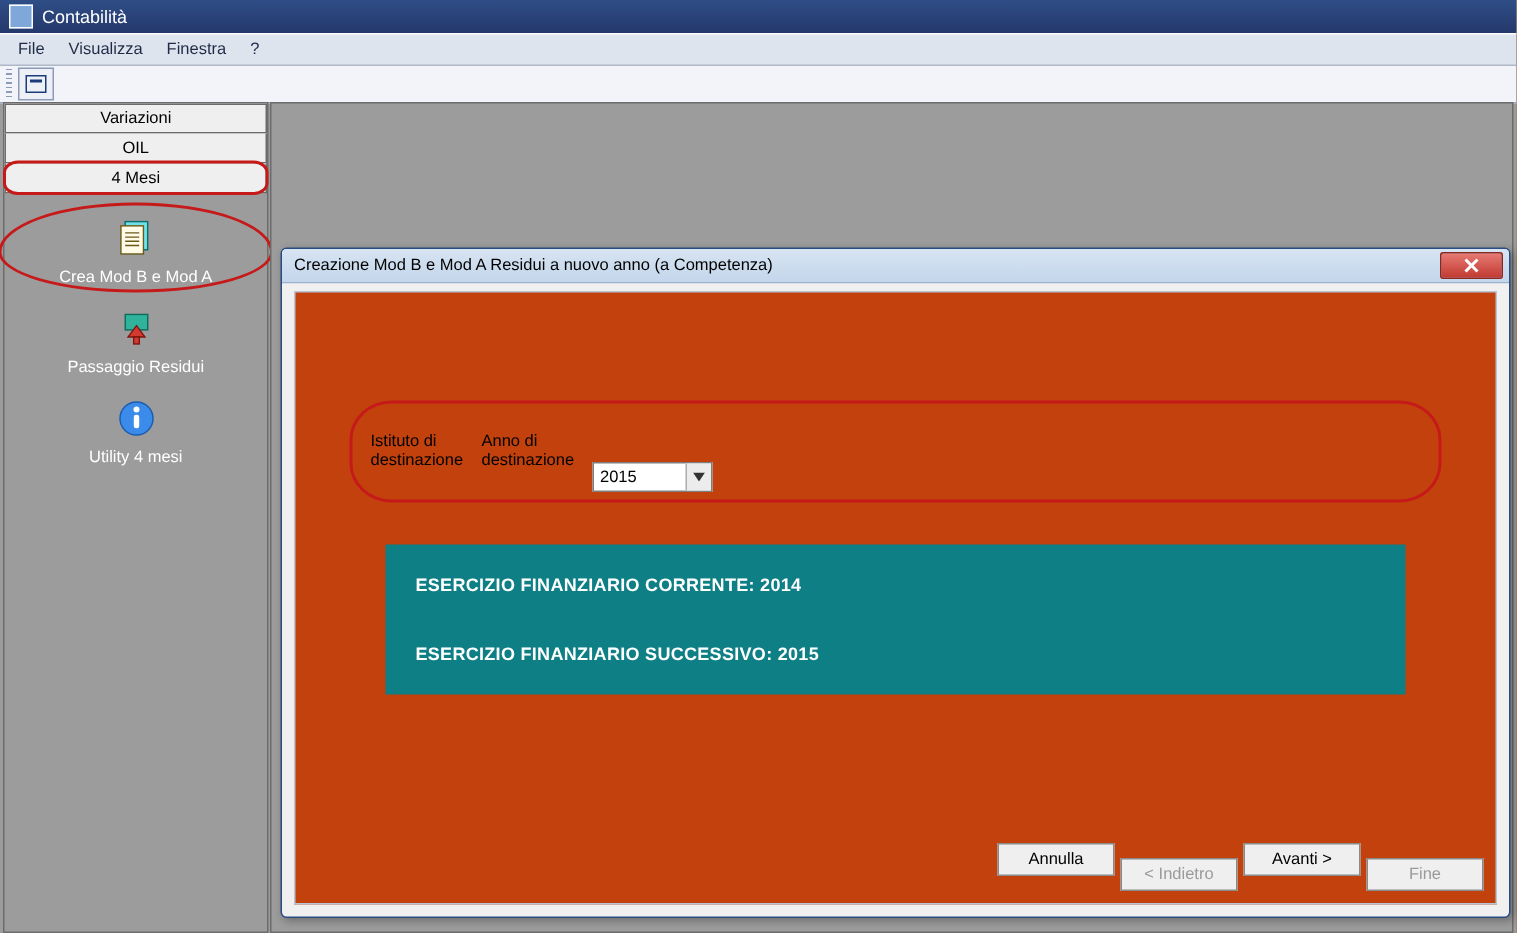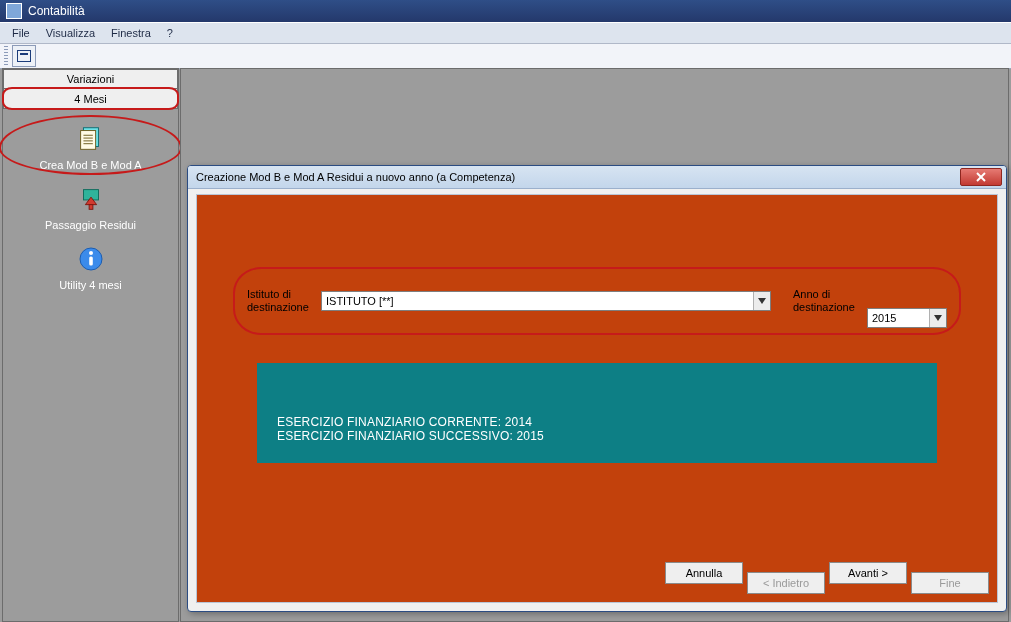--- a/index.html
+++ b/index.html
@@ -274,28 +274,28 @@
 
   
   .banner {
     position: absolute;
     top: 168px;
     left: 60px;
     right: 60px;
     height: 100px;
     background: #0D7F85;
     color: #fff;
-    font-weight: normal;
+    font-weight: bold;
     font-size: 12px;
     letter-spacing: 0.2px;
     padding: 20px 20px;
     box-sizing: border-box;
     display:flex;
     flex-direction:column;
-    justify-content: flex-end;
+    justify-content: space-between;
   }
 
   
   .btnbar {
     position: absolute;
     bottom: 8px;
     right: 8px;
     display: flex;
     gap: 4px;
   }
@@ -333,20 +333,21 @@
   <div class="tb-grip"></div>
   <div class="tb-btn">
     <div class="tb-glyph"></div>
   </div>
 </div>
 
 <div class="workspace">
 
   <div class="sidebar">
     <div class="sidebar-btn">Variazioni</div>
+    <div class="sidebar-btn">OIL</div>
     <div class="sidebar-btn highlight">4 Mesi</div>
 
     <div class="sidebar-items">
       <div class="side-item highlight">
         <div class="icon-box">
           <svg class="ic-docs" viewBox="0 0 32 32">
             <rect x="9" y="4" width="16" height="20" fill="#6FE3E7" stroke="#0A6B71" stroke-width="1"></rect>
             <rect x="6" y="7" width="16" height="20" fill="#FFFBE6" stroke="#6A5A1A" stroke-width="1"></rect>
             <line x1="9" y1="12" x2="19" y2="12" stroke="#6A5A1A"></line>
             <line x1="9" y1="15" x2="19" y2="15" stroke="#6A5A1A"></line>
@@ -396,28 +397,20 @@
     </div>
   </div>
 
   <div class="dialog-inner">
 
     <div class="field-row">
       <div class="lbl2line">
         <span>Istituto di</span><br>
         <span>destinazione</span>
       </div>
-      <div class="combo">
-        <span>ISTITUTO [**]</span>
-        <span class="tri">
-          <svg viewBox="0 0 8 6">
-              <path d="M0 0 L8 0 L4 6 Z" fill="#333"></path>
-            </svg>
-        </span>
-      </div>
       <div class="lbl2line">
         <span>Anno di</span><br>
         <span>destinazione</span>
       </div>
       <div class="combo-small">
         <span>2015</span>
         <span class="tri">
           <svg viewBox="0 0 8 6">
               <path d="M0 0 L8 0 L4 6 Z" fill="#333"></path>
             </svg>

